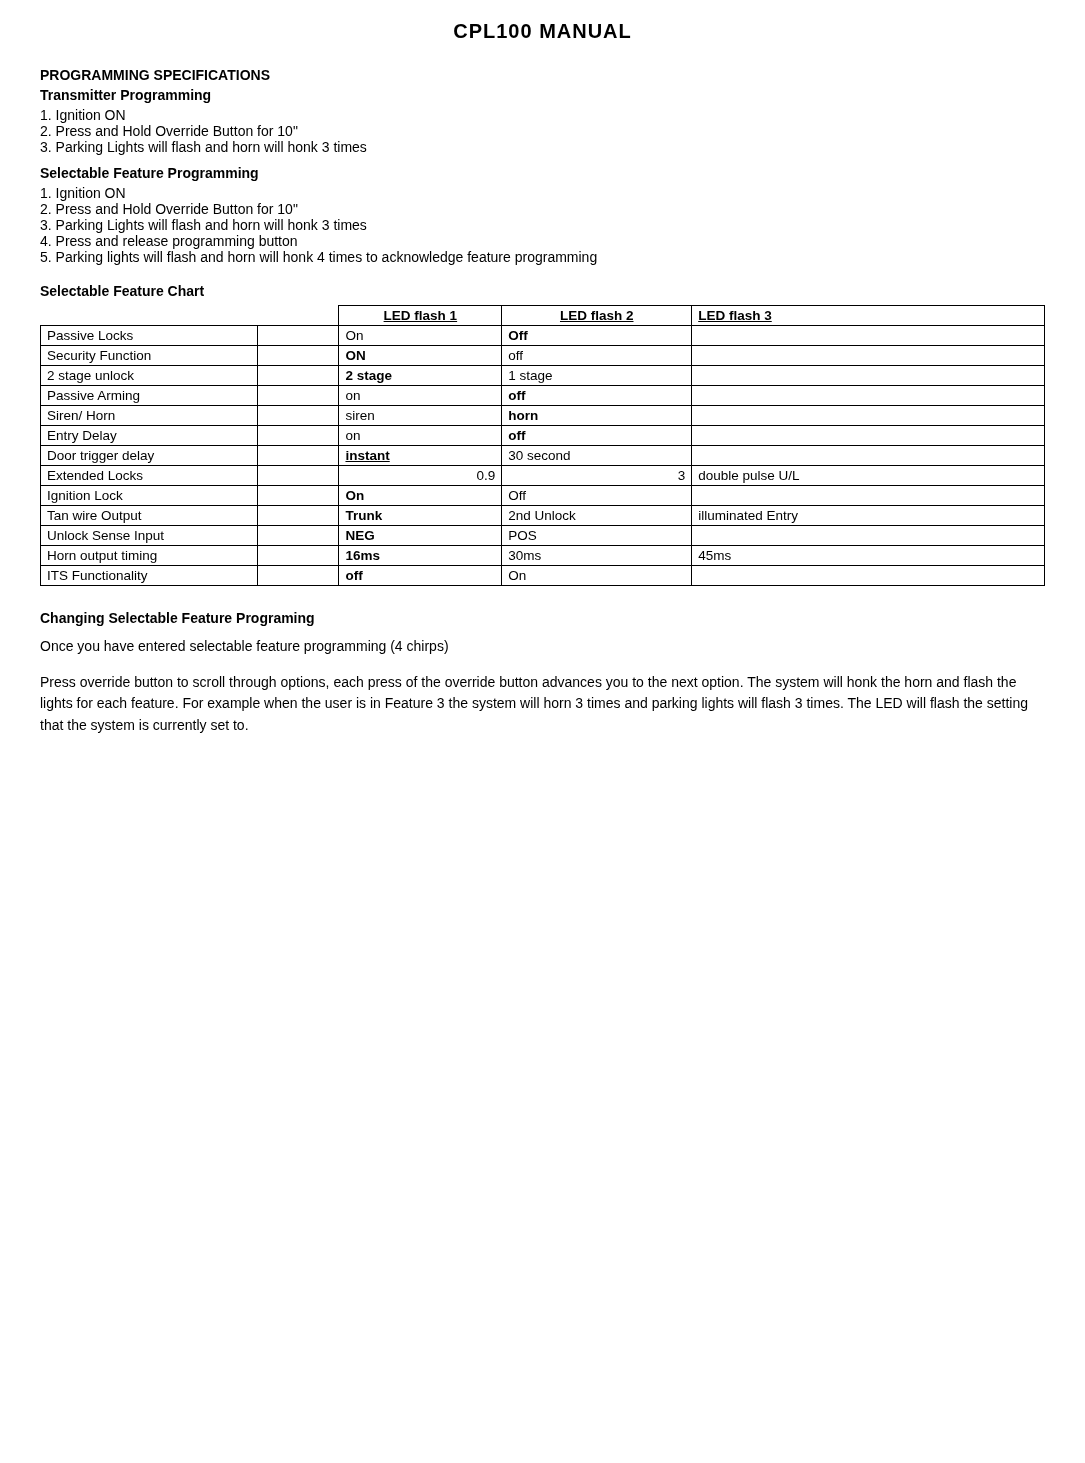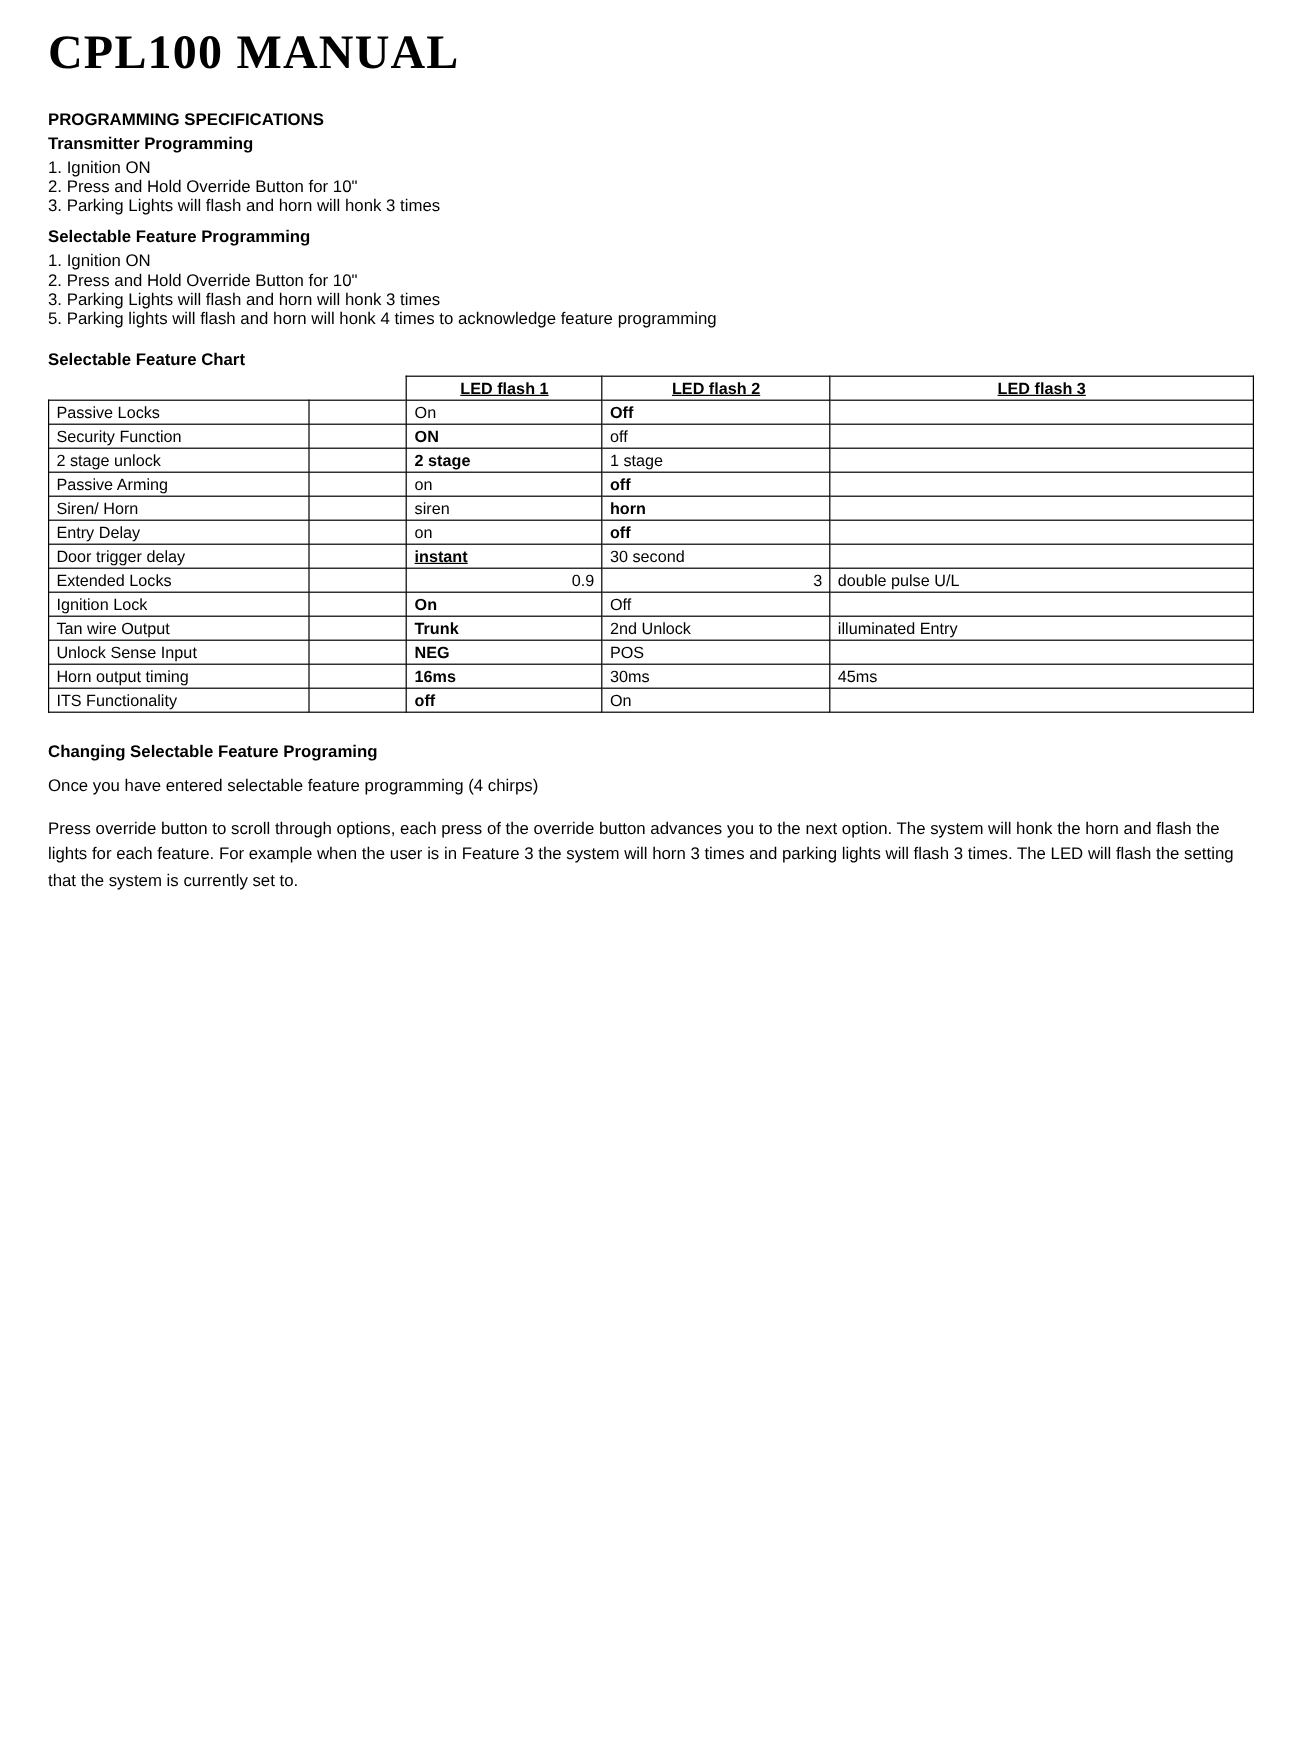--- a/index.html
+++ b/index.html
@@ -5,26 +5,25 @@
     * { margin: 0; padding: 0; box-sizing: border-box; }
     body {
       font-family: Arial, sans-serif;
       font-size: 14px;
       background: #fff;
       color: #000;
       width: 1085px;
       padding: 20px 40px;
     }
     h1 {
-      text-align: left;
-      font-size: 40px;
+      text-align: center;
+      font-size: 20px;
       font-weight: bold;
       margin-bottom: 24px;
       letter-spacing: 1px;
-      font-family: Liberation Serif, serif;
     }
     .section-title-bold {
       font-weight: bold;
       margin-bottom: 4px;
       font-size: 14px;
     }
     .prog-section {
       margin-bottom: 18px;
     }
     .selectable-feature-section {
@@ -74,35 +73,36 @@
     <div>1. Ignition ON</div>
     <div>2. Press and Hold Override Button for 10"</div>
     <div>3. Parking Lights will flash and horn will honk 3 times</div>
   </div>
 
   <div class="selectable-feature-section">
     <div class="section-title-bold">Selectable Feature Programming</div>
     <div>1. Ignition ON</div>
     <div>2. Press and Hold Override Button for 10"</div>
     <div>3. Parking Lights will flash and horn will honk 3 times</div>
+    <div>4. Press and release programming button</div>
     <div>5. Parking lights will flash and horn will honk 4 times to acknowledge feature programming</div>
   </div>
 </div>
 
 <div class="chart-section">
   <div class="section-title-bold" style="margin-bottom:6px;">Selectable Feature Chart</div>
 
   <table class="feature-chart">
     <thead>
       <tr>
         <td class="col-feature" style="border:none;"></td>
         <td class="col-blank" style="border:none;"></td>
         <td class="col-led1" style="border:1px solid #000; font-weight:bold; text-align:center; text-decoration:underline;">LED flash 1</td>
         <td class="col-led2" style="border:1px solid #000; font-weight:bold; text-align:center; text-decoration:underline;">LED flash 2</td>
-        <td class="col-led3" style="border:1px solid #000; font-weight:bold; text-align:center; text-decoration:underline;">LED flash 3</td>
+        <td class="col-led3" style="border:1px solid #000; font-weight:bold; text-align:left; text-decoration:underline;">LED flash 3</td>
       </tr>
     </thead>
     <tbody id="chart-tbody">
     <tr>
           <td class="col-feature">Passive Locks</td>
           <td class="col-blank"></td>
           <td class="col-led1">On</td>
           <td class="col-led2" style="font-weight: bold;">Off</td>
           <td class="col-led3"></td>
         </tr>

